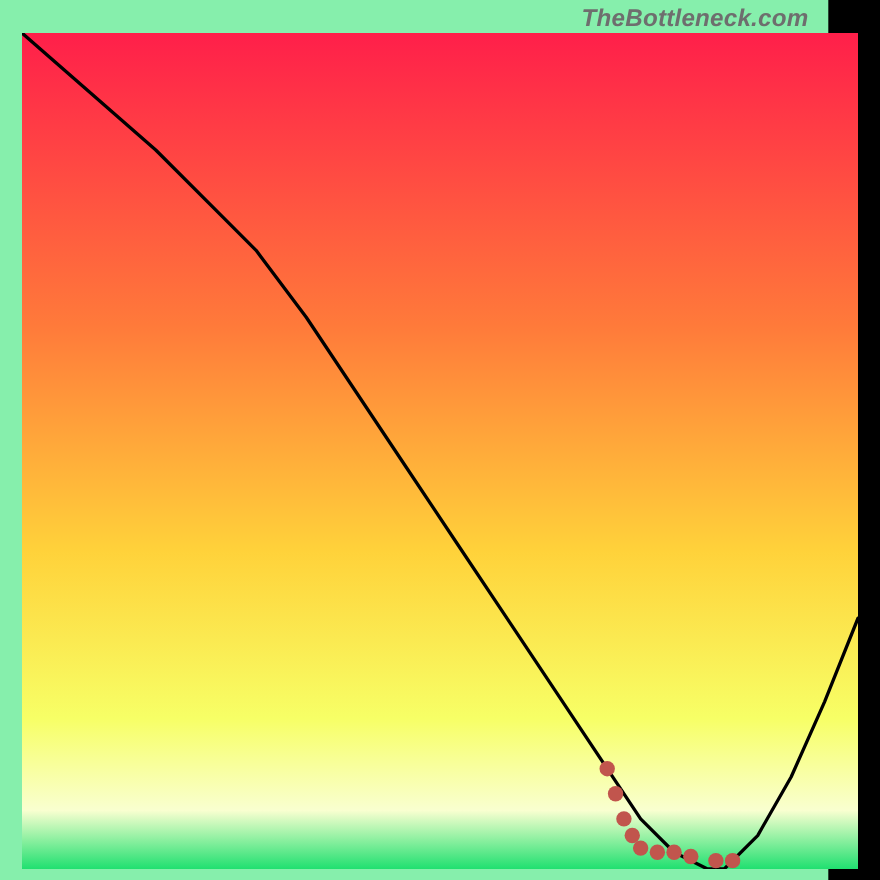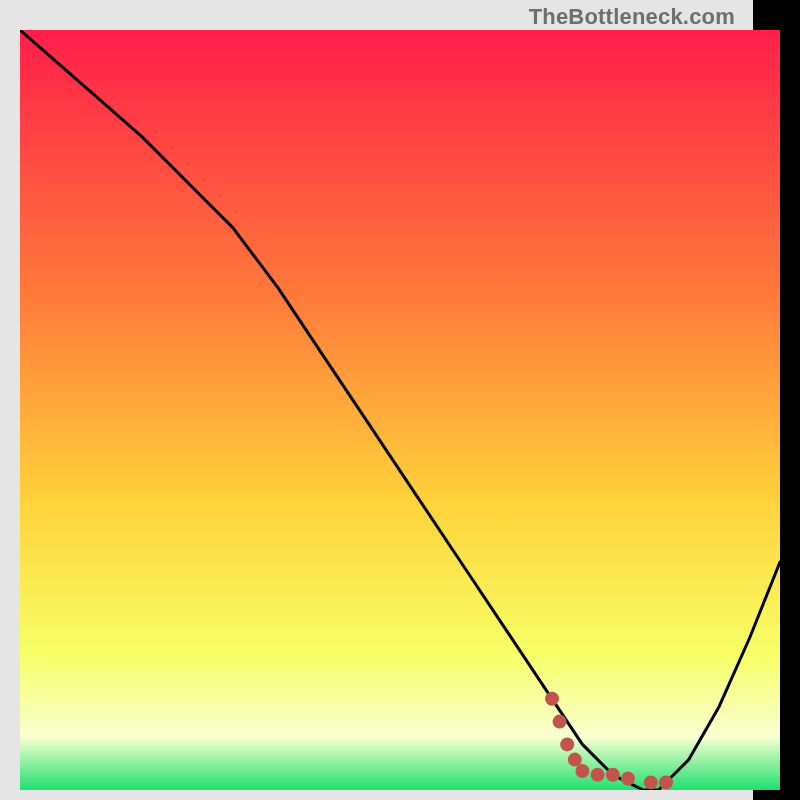--- a/index.html
+++ b/index.html
@@ -10,21 +10,22 @@
     background: #000;
     font-family: Arial, Helvetica, sans-serif;
     overflow: hidden;
   }
   .frame {
     position: absolute;
     left: 0;
     top: 0;
     width: 753px;
     height: 800px;
-    background: #e5e5e5;
+    background: #86efac;
+    font-style: italic;
   }
   .watermark {
     position: absolute;
     top: 4px;
     right: 18px;
     color: #6e6e6e;
     font-size: 22px;
     font-weight: 600;
     letter-spacing: 0.2px;
     user-select: none;

